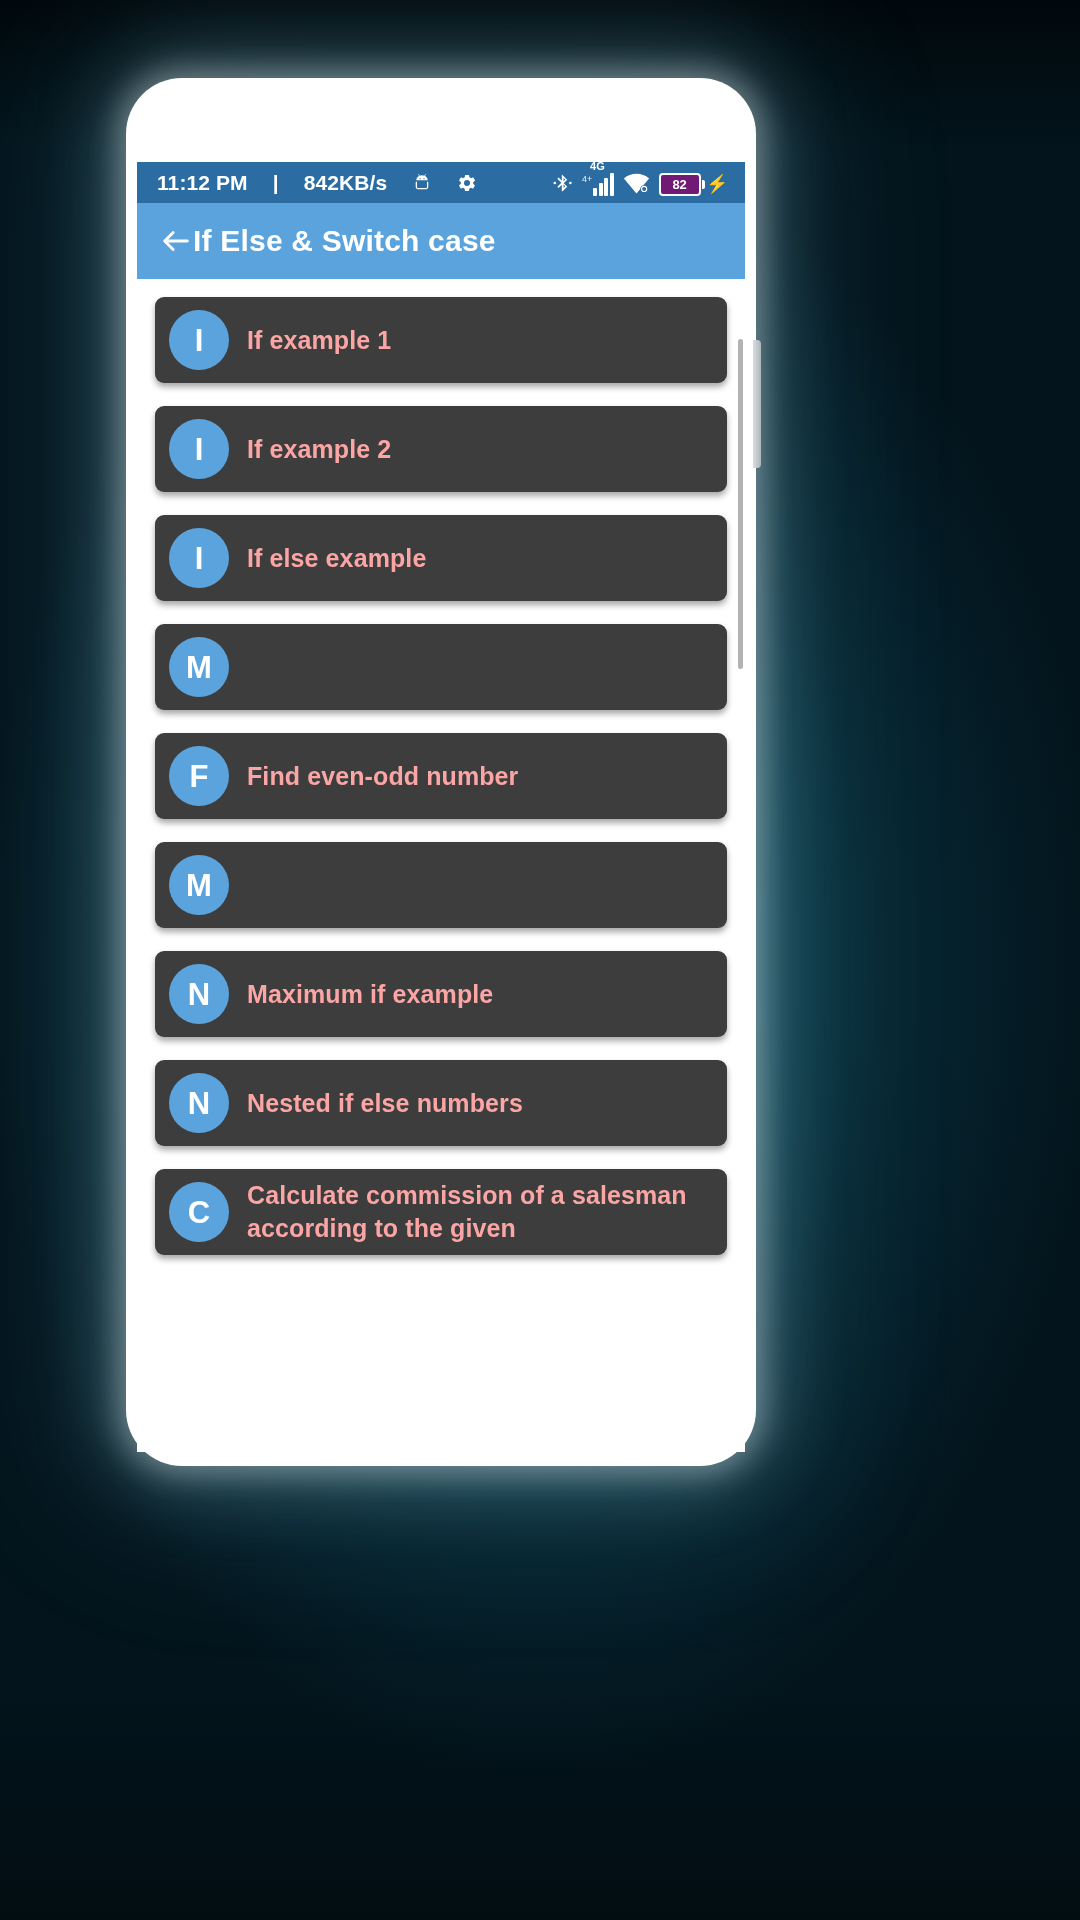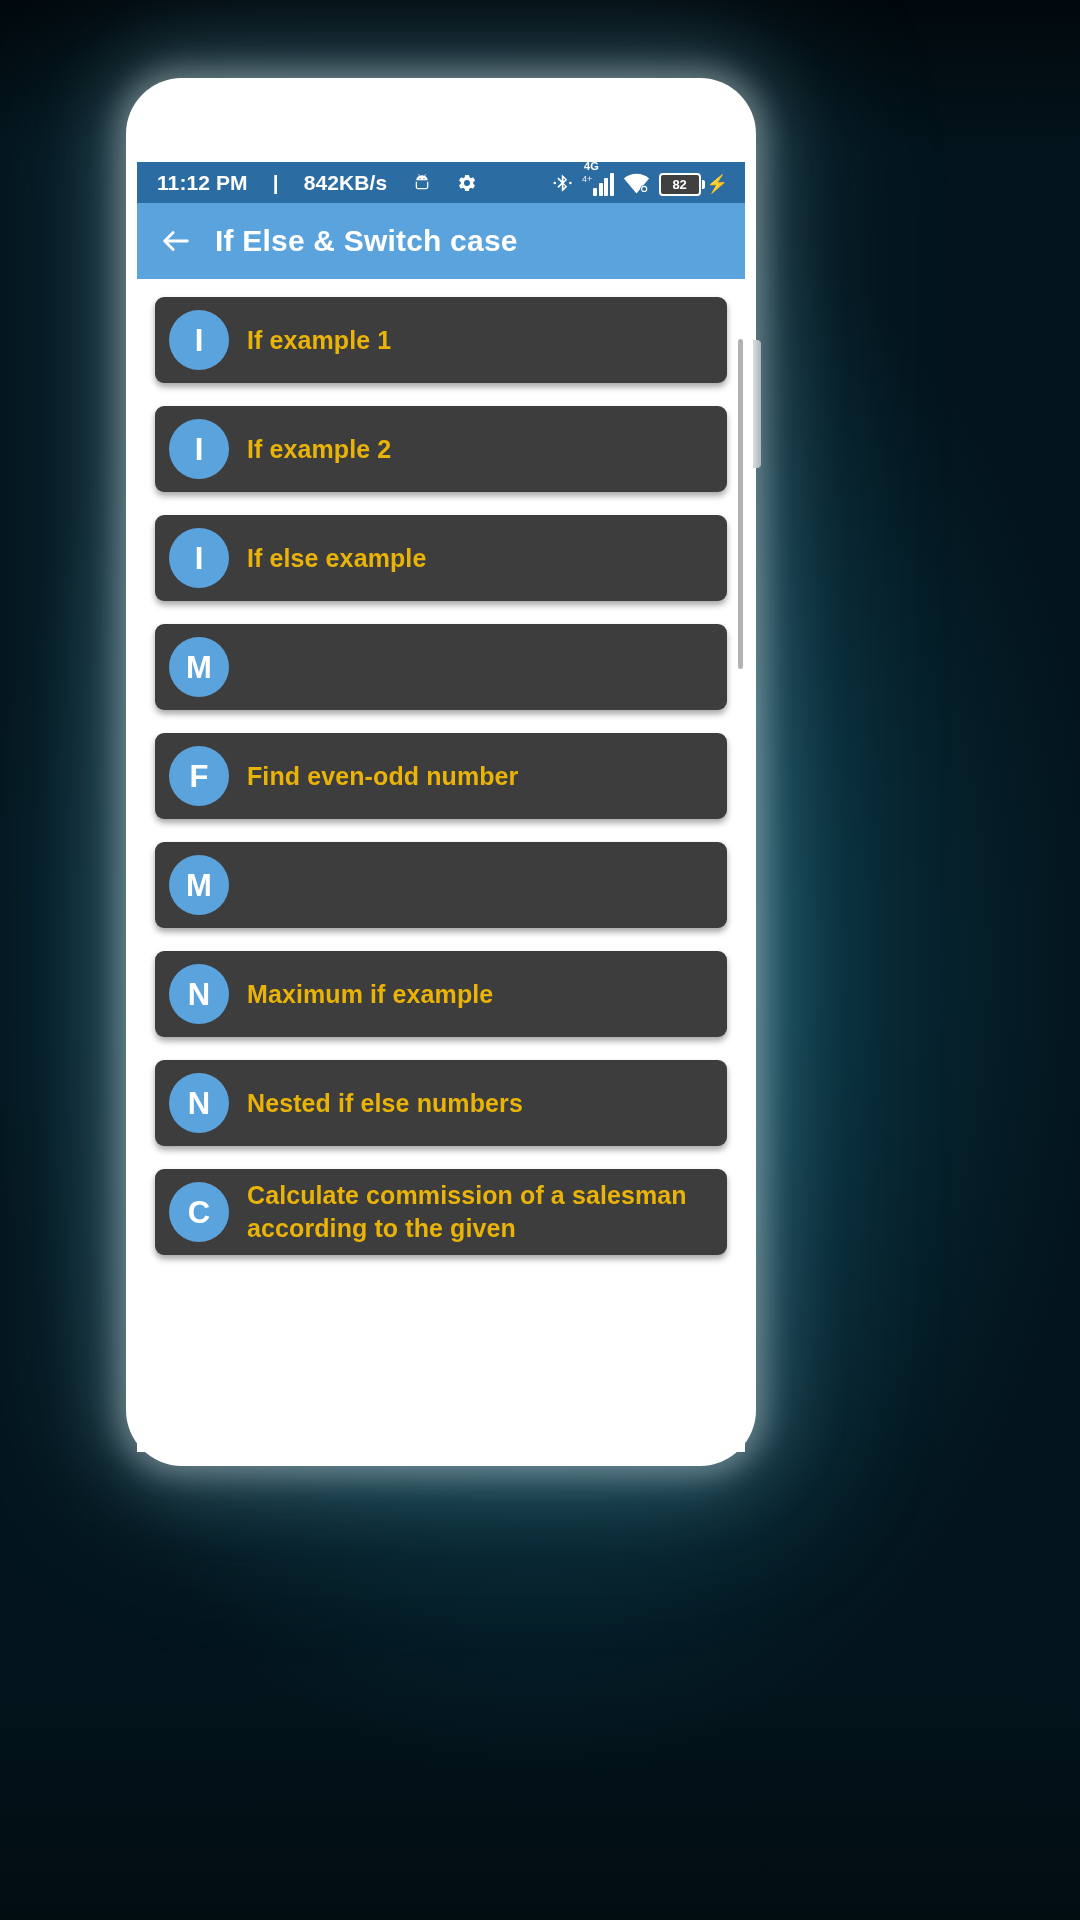--- a/index.html
+++ b/index.html
@@ -72,57 +72,56 @@
   }
   #status-right {
     margin-left:auto;
     display:flex; align-items:flex-end; gap:9px;
   }
   .sb-icon { display:block; }
 
   
   .signal-wrap { position:relative; display:flex; align-items:flex-end; }
   .net-label {
-    position:absolute; top:-12px; left:2px;
+    position:absolute; top:-12px; left:8px;
     font-size:11px; font-weight:bold; line-height:1;
   }
   .net-sub {
     position:absolute; top:2px; left:0px;
     font-size:9px; line-height:1; opacity:.9;
   }
   .bars { display:flex; align-items:flex-end; gap:1.5px; margin-left:11px; }
   .bars i { display:block; width:4px; background:#fff; border-radius:1px; }
 
   
   #battery {
     position:relative;
     display:flex; align-items:center;
   }
   #battery-body {
     width:42px; height:23px;
     border:2px solid #ffffff;
     border-radius:4px;
-    background:#404040;
+    background:#701a75;
     display:flex; align-items:center; justify-content:center;
     color:#ffffff; font-size:13px; font-weight:bold;
     letter-spacing:-.2px;
   }
   #battery-tip {
     width:3px; height:9px; background:#ffffff;
     border-radius:0 2px 2px 0; margin-left:1px;
   }
   #battery-bolt { font-size:18px; margin-left:2px; line-height:1; }
 
   
   #app-bar {
     height:76px;
     background:#5ba3dd;
     display:flex; align-items:center;
     padding:0 22px;
-    gap:22px;
   }
   #back-arrow { width:34px; height:34px; flex:0 0 auto; }
   #app-title {
     color:#ffffff;
     font-size:30px;
     font-weight:bold;
     letter-spacing:.2px;
     white-space:nowrap;
   }
 
@@ -150,21 +149,21 @@
     flex:0 0 auto;
     width:60px; height:60px;
     border-radius:50%;
     background:#5ba3dd;
     color:#ffffff;
     display:flex; align-items:center; justify-content:center;
     font-size:31px; font-weight:bold;
     line-height:1;
   }
   .item-label {
-    color:#eab308;
+    color:#fca5a5;
     font-size:25px;
     font-weight:bold;
     line-height:1.32;
     letter-spacing:.1px;
     overflow:hidden;
   }
   .item-label.clipped {
     white-space:nowrap;
   }
   #scroll-track {

